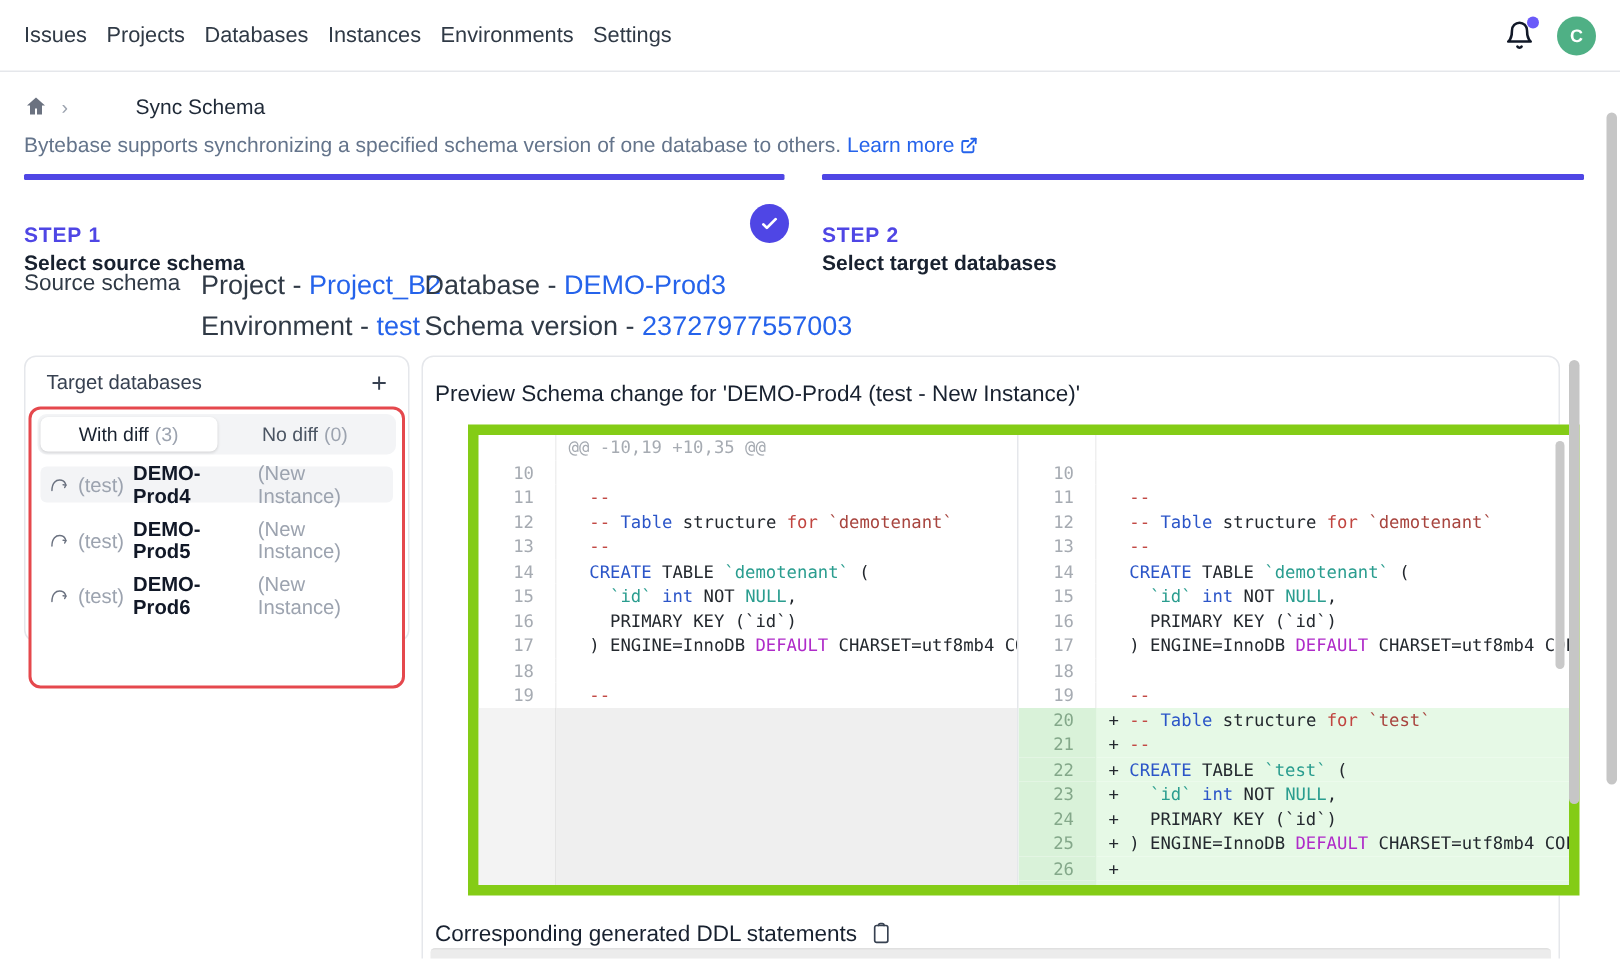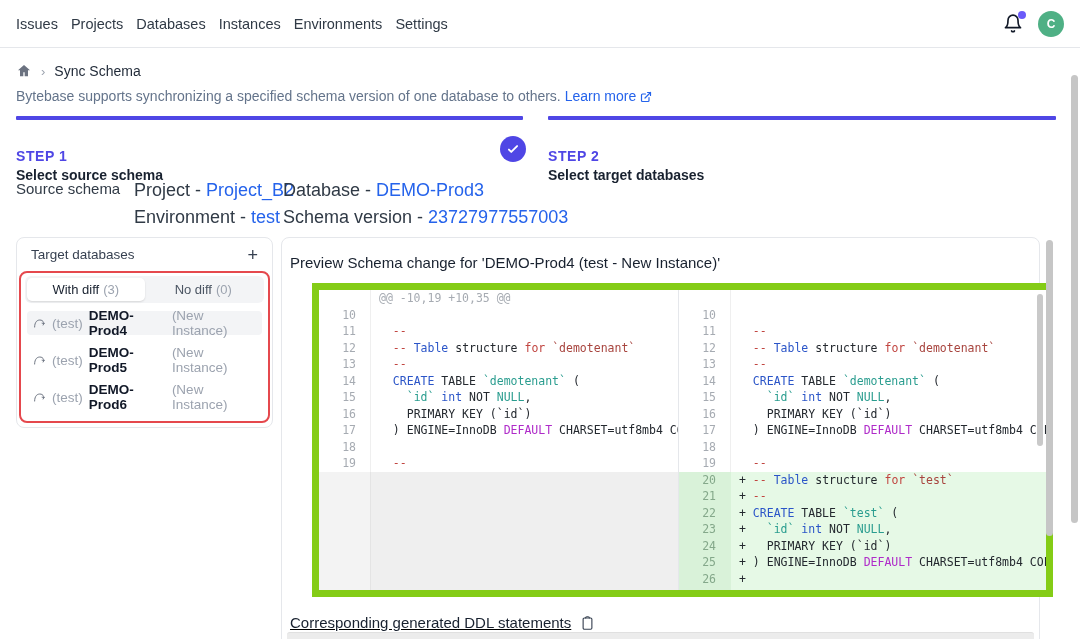--- a/index.html
+++ b/index.html
@@ -16,21 +16,21 @@
   .bell-wrap { position:relative; width:22px; height:22px; cursor:pointer; }
   .bell-dot { position:absolute; top:-2px; right:-1px; width:8px; height:8px;
     border-radius:50%; background:#6a5af9; }
   .avatar { width:26px; height:26px; border-radius:50%; background:#4fb085;
     color:#fff; font-size:12px; font-weight:600; display:flex; align-items:center;
     justify-content:center; cursor:pointer; }
 
   
   .breadcrumb { position:absolute; top:63px; left:16px; display:flex; align-items:center; gap:9px; }
   .crumb-sep { color:#9ca3af; font-size:13px; }
-  .crumb-current { font-size:14px; color:#1f2937; }
+  .crumb-current { font-size:14px; color:#1f2937;margin-left:36px; }
   .intro { position:absolute; top:88px; left:16px; font-size:14px; color:#64748b; }
   .intro a { color:#2563eb; text-decoration:none; cursor:pointer; }
   .ext-icon { display:inline-block; vertical-align:-2px; margin-left:4px; }
 
   
   .step { position:absolute; top:116px; }
   .step-bar { height:4px; background:#4f46e5; border-radius:1px; }
   .step-label { margin-top:28px; font-size:14px; font-weight:700; letter-spacing:.04em; color:#4f46e5; }
   .step-title { margin-top:3px; font-size:14px; font-weight:600; color:#18212f; }
   .step1 { left:16px; width:507px; }
@@ -45,21 +45,21 @@
   .f-project { left:134px; top:180px; } .f-database { left:283px; top:180px; }
   .f-env { left:134px; top:207px; } .f-version { left:283px; top:207px; }
 
   
   .target-card { position:absolute; left:16px; top:237px; width:257px; height:191px;
     border:1px solid #e5e7eb; border-radius:8px; background:#fff; }
   .target-head { display:flex; align-items:center; justify-content:space-between;
     padding:9px 14px 0 14px; }
   .target-title { font-size:13.5px; color:#374151; }
   .add-btn { font-size:18px; color:#374151; line-height:14px; cursor:pointer; }
-  .red-box { position:absolute; left:2px; right:2px; top:33px; height:152px;
+  .red-box { position:absolute; left:2px; right:2px; top:33px; height:188px;
     border:2.5px solid #e5484d; border-radius:8px; background:#fff; overflow:hidden; }
   .tabs { margin:3px 4px 0 4px; height:27px; background:#f3f4f6; border-radius:6px;
     display:flex; padding:2px; }
   .tab { flex:1; display:flex; align-items:center; justify-content:center; gap:4px;
     font-size:13px; color:#4b5563; cursor:pointer; border-radius:5px; }
   .tab.active { background:#fff; box-shadow:0 1px 2px rgba(0,0,0,.12); color:#18212f; font-weight:500; }
   .tab .count { color:#9ca3af; }
   .db-list { padding:8px 6px 0 6px; }
   .db-item { height:24px; display:flex; align-items:center; gap:6px; padding:0 6px;
     margin-bottom:13px; border-radius:4px; font-size:13.5px; cursor:pointer; }
@@ -85,21 +85,21 @@
   .hdr-text { color:#a6abb2; }
   .row-add .gut { background:#d9f2d9; color:#84a88a; border-right-color:#d9f2d9; }
   .row-add .code { background:#e6f9e6; }
   .filler { display:flex; }
   .filler .gut { background:#f3f3f3; border-right-color:#e4e4e4; }
   .filler .code { background:#efefef; }
 
   .t-p { color:#24292f; } .t-d { color:#c14540; } .t-k { color:#2b55c8; }
   .t-i { color:#2a9d8f; } .t-m { color:#a8453f; } .t-g { color:#af2bc9; }
 
-  .ddl-row { margin-top:17px; margin-left:0; display:flex; align-items:flex-end; gap:9px;text-decoration:underline; }
+  .ddl-row { margin-top:17px; margin-left:0; display:flex; align-items:flex-start; gap:9px; }
   .ddl-title { font-size:15px; color:#18212f; }
   .copy-btn { cursor:pointer; display:flex; }
   .ddl-strip { position:absolute; left:5px; right:5px; top:394px; bottom:0;
     background:#ececec; border-top:1px solid #e0e0e0; border-radius:3px 3px 0 0; }
 
   
   .sb { position:absolute; background:#c6c6c6; border-radius:4px; cursor:pointer; }
   .sb-pane { right:3px; top:4px; width:6px; height:152px; background:#c9c9c9; }
   .sb-content { left:1046px; top:240px; width:7px; height:296px; }
   .sb-page { left:1071px; top:75px; width:7px; height:448px; }

